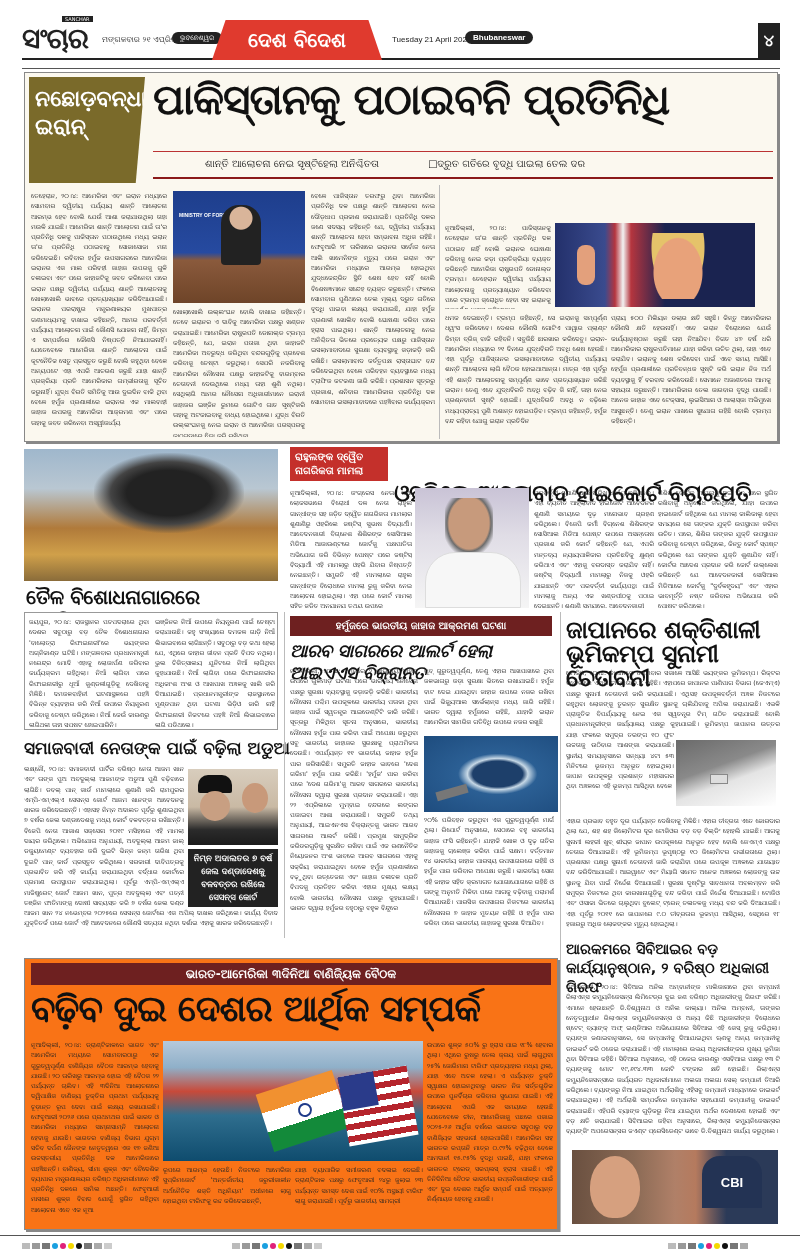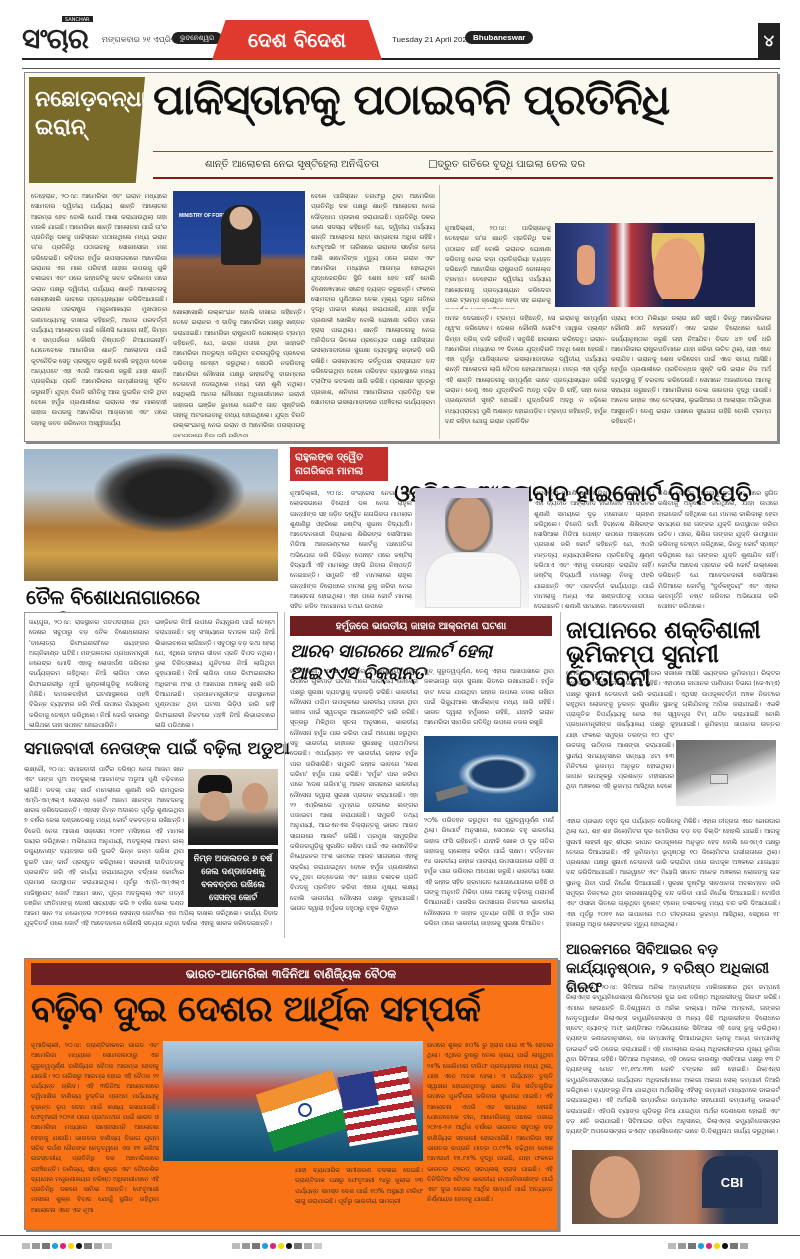--- a/index.html
+++ b/index.html
@@ -226,20 +226,21 @@
 
 <div class="trade-box">
   <div class="trade-kicker">ଭାରତ-ଆମେରିକା ୩ଦିନିଆ ବାଣିଜ୍ୟିକ ବୈଠକ</div>
   <div class="trade-head">ବଢ଼ିବ ଦୁଇ ଦେଶର ଆର୍ଥିକ ସମ୍ପର୍କ</div>
   <div class="col-text trade-c1">ନୂଆଦିଲ୍ଲୀ, ୨୦।୪: ଡ୍ରାଣ୍ଟିକାଳରେ ଭାରତ ଏବଂ ଆମେରିକା ମଧ୍ୟରେ ସୋମବାରଠାରୁ ଏକ ଗୁରୁତ୍ୱପୂର୍ଣ୍ଣ ବାଣିଜ୍ୟିକ ବୈଠକ ଆରମ୍ଭ ହେବାକୁ ଯାଉଛି। ୨୦ ତାରିଖରୁ ଆରମ୍ଭ ହୋଇ ଏହି ବୈଠକ ୨୨ ପର୍ଯ୍ୟନ୍ତ ଚାଲିବ। ଏହି ୩ଦିନିଆ ଆଲୋଚନାରେ ଦ୍ୱିପାକ୍ଷିକ ବାଣିଜ୍ୟ ଚୁକ୍ତିର ପ୍ରଥମ ପର୍ଯ୍ୟାୟକୁ ଚୂଡ଼ାନ୍ତ ରୂପ ଦେବା ପାଇଁ ଲକ୍ଷ୍ୟ ରଖାଯାଇଛି। ଫେବୃଆରୀ ୨୦୨୬ ପରେ ପ୍ରଥମଥର ପାଇଁ ଭାରତ ଓ ଆମେରିକା ମଧ୍ୟରେ ସାମ୍ନାସାମ୍ନି ଆଲୋଚନା ହେବାକୁ ଯାଉଛି। ଭାରତର ବାଣିଜ୍ୟ ବିଭାଗ ଯୁଗ୍ମ ସଚିବ ଦର୍ପଣ ଜୈନଙ୍କ ନେତୃତ୍ୱରେ ଏକ ୧୭ ଜଣିଆ ଉଚ୍ଚସ୍ତରୀୟ ପ୍ରତିନିଧି ଦଳ ଆମେରିକାରେ ପହଞ୍ଚିଛନ୍ତି। ବାଣିଜ୍ୟ, ସୀମା ଶୁଳ୍କ ଏବଂ ବୈଦେଶିକ ବ୍ୟାପାର ମନ୍ତ୍ରଣାଳୟର ବରିଷ୍ଠ ଅଧିକାରୀମାନେ ଏହି ପ୍ରତିନିଧି ଦଳରେ ସାମିଲ ଅଛନ୍ତି। ଫେବୃଆରୀ ମାସରେ ଶୁଳ୍କ ବିବାଦ ଯୋଗୁଁ ସ୍ଥଗିତ ରହିଥିବା ଆଲୋଚନା ଏବେ ଏକ ନୂଆ</div>
   <div class="photo trade-photo">
     <div class="flag-in"></div>
     <div class="chakra"></div>
     <div class="flag-us"></div>
   </div>
+  <div class="col-text trade-c2">ରୂପରେ ଆରମ୍ଭ ହେଉଛି। ନିକଟରେ ଆମେରିକା ସୁପ୍ରିମକୋର୍ଟ 'ଅନ୍ତର୍ଜାତୀୟ ଜରୁରୀକାଳୀନ ଅର୍ଥନୈତିକ ଶକ୍ତି ଅଧିନିୟମ' ଅଧୀନରେ ଲାଗୁ ହୋଇଥିବା ଟାରିଫକୁ ରଦ୍ଦ କରିଦେଇଛନ୍ତି,</div>
   <div class="col-text trade-c3">ଯାହା ବ୍ୟାପାରିକ ସମୀକରଣ ବଦଳାଇ ଦେଇଛି। ଡ୍ରାଣ୍ଟିକାଳ ପକ୍ଷରୁ ଫେବୃଆରୀ ୨୪ରୁ ଜୁଲାଇ ୨୩ ପର୍ଯ୍ୟନ୍ତ ସମସ୍ତ ଦେଶ ପାଇଁ ୧୦% ଅସ୍ଥାୟୀ ଟାରିଫ ଲାଗୁ କରାଯାଇଛି। ପୂର୍ବରୁ ଭାରତୀୟ ସାମଗ୍ରୀ</div>
   <div class="col-text trade-c4">ଉପରେ ଶୁଳ୍କ ୫୦% ରୁ ହ୍ରାସ ପାଇ ୧୮% ହେବାର ଥିଲା। ଏଥିରେ ରୁଷରୁ ତେଲ କ୍ରୟ ପାଇଁ ଲାଗୁଥିବା ୨୫% ଜୋରିମାନା ଟାରିଫ ପ୍ରତ୍ୟାହାର ମଧ୍ୟ ଥିଲା, ଯାହା ଏବେ ଅଚଳ ହେଲା। ଏ ପର୍ଯ୍ୟନ୍ତ ଚୁକ୍ତି ସ୍ୱାକ୍ଷର ହୋଇନଥିବାରୁ ଭାରତ ନିଜ ସର୍ତ୍ତଗୁଡ଼ିକ ଉପରେ ପୁନର୍ବିଚାର କରିବାର ସୁଯୋଗ ପାଇଛି। ଏହି ଆଲୋଚନା ଏପରି ଏକ ସମୟରେ ହେଉଛି ଯେତେବେଳେ ଚୀନ, ଆମେରିକାକୁ ପଛରେ ପକାଇ ୨୦୨୫-୨୬ ଆର୍ଥିକ ବର୍ଷରେ ଭାରତର ସବୁଠାରୁ ବଡ଼ ବାଣିଜ୍ୟିକ ସହଭାଗୀ ହୋଇପାରିଛି। ଆମେରିକା ସହ ଭାରତର ରପ୍ତାନି ମାତ୍ର ୦.୯୨% ବଢ଼ିଥିବା ବେଳେ ଆମଦାନୀ ୧୫.୯୫% ବୃଦ୍ଧି ପାଇଛି, ଯାହା ଫଳରେ ଭାରତର ଟ୍ରେଡ୍ ସରପ୍ଲସ୍ ହ୍ରାସ ପାଇଛି। ଏହି ତିନିଦିନିଆ ବୈଠକ ଭାରତୀୟ ରପ୍ତାନିକାରୀଙ୍କ ପାଇଁ ଏବଂ ଦୁଇ ଦେଶର ଆର୍ଥିକ ସମ୍ପର୍କ ପାଇଁ ଅତ୍ୟନ୍ତ ନିର୍ଣ୍ଣାୟକ ହେବାକୁ ଯାଉଛି।</div>
 </div>
 
 <div class="bottom-rule"></div>
 <div class="reg" style="left:22px;">
   <span class="bar" style="background:#bbb"></span>
     <span class="bar" style="background:#999"></span>
     <span class="bar" style="background:#777"></span>
   <span class="dot" style="background:#1aa0e0"></span>

